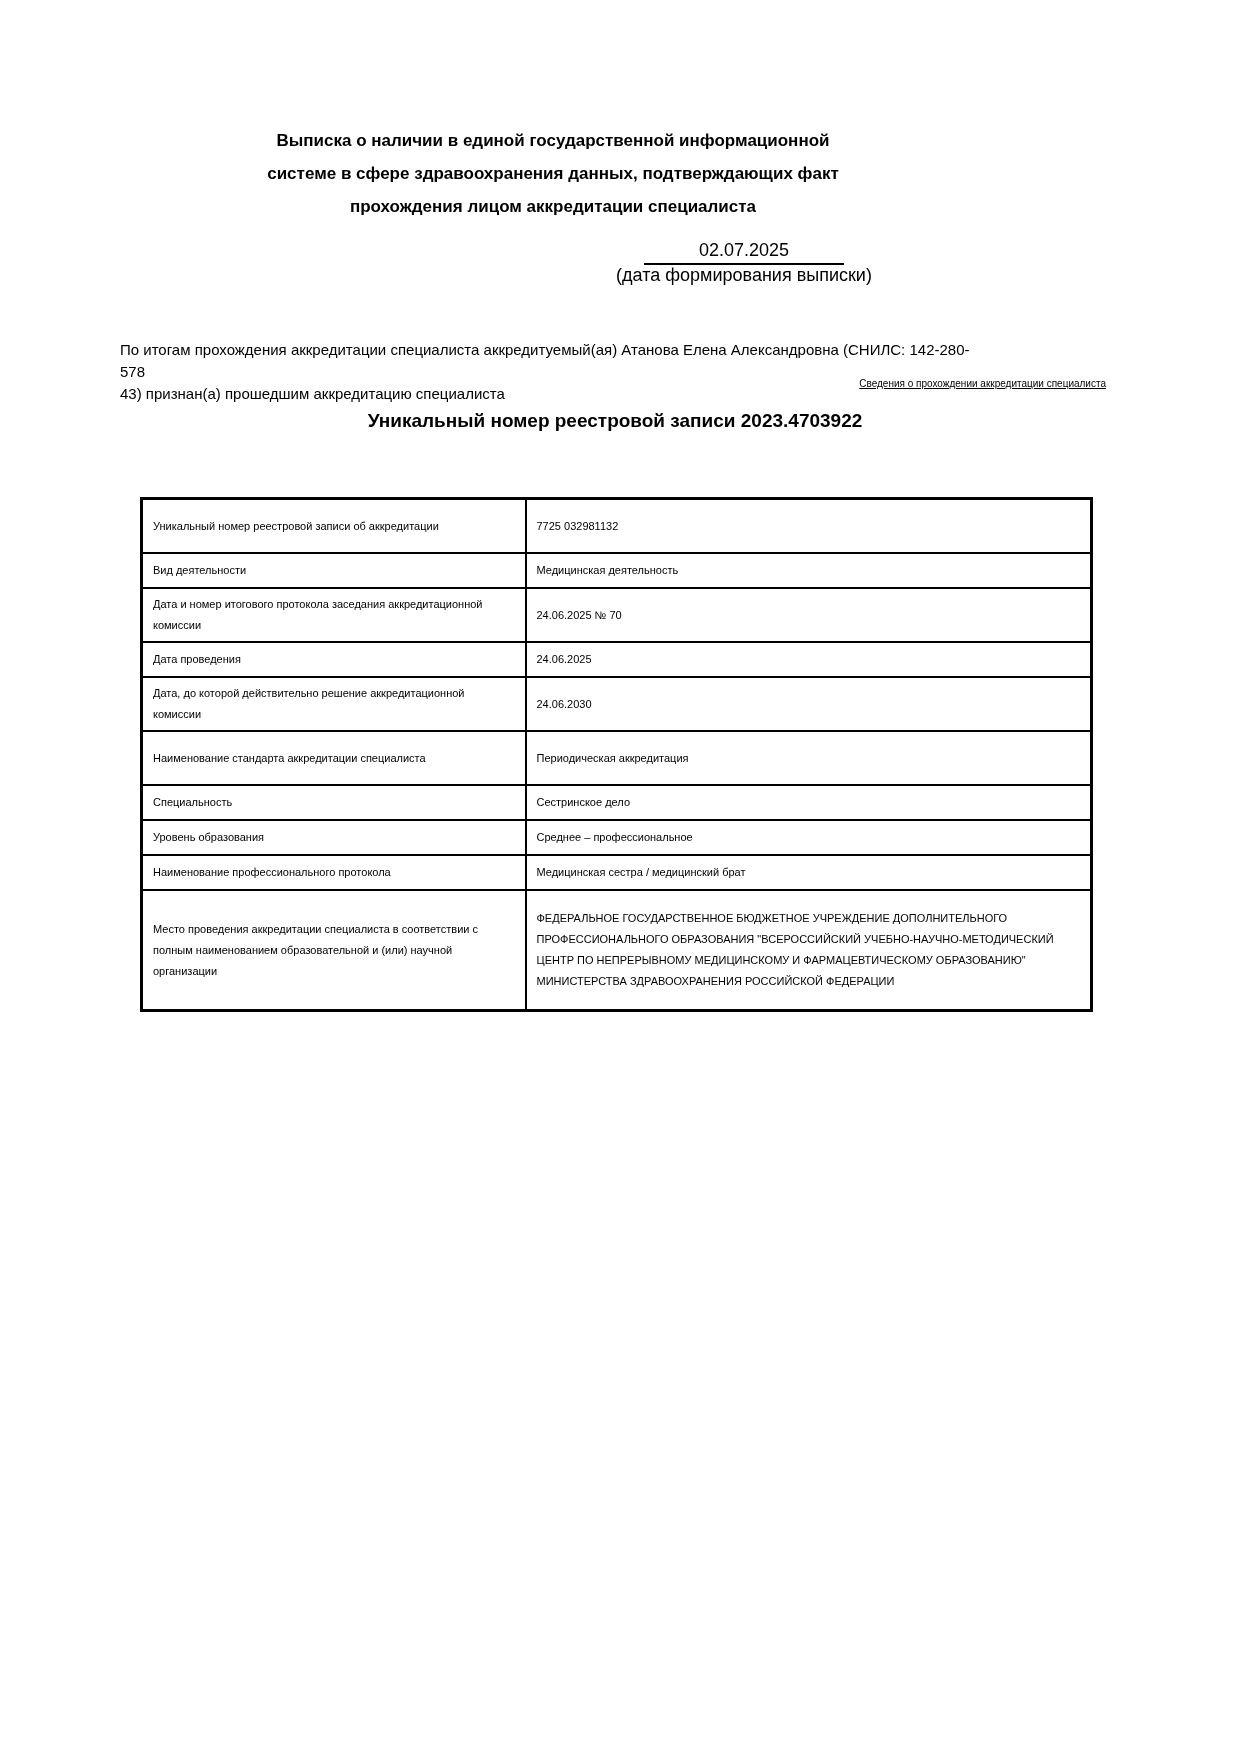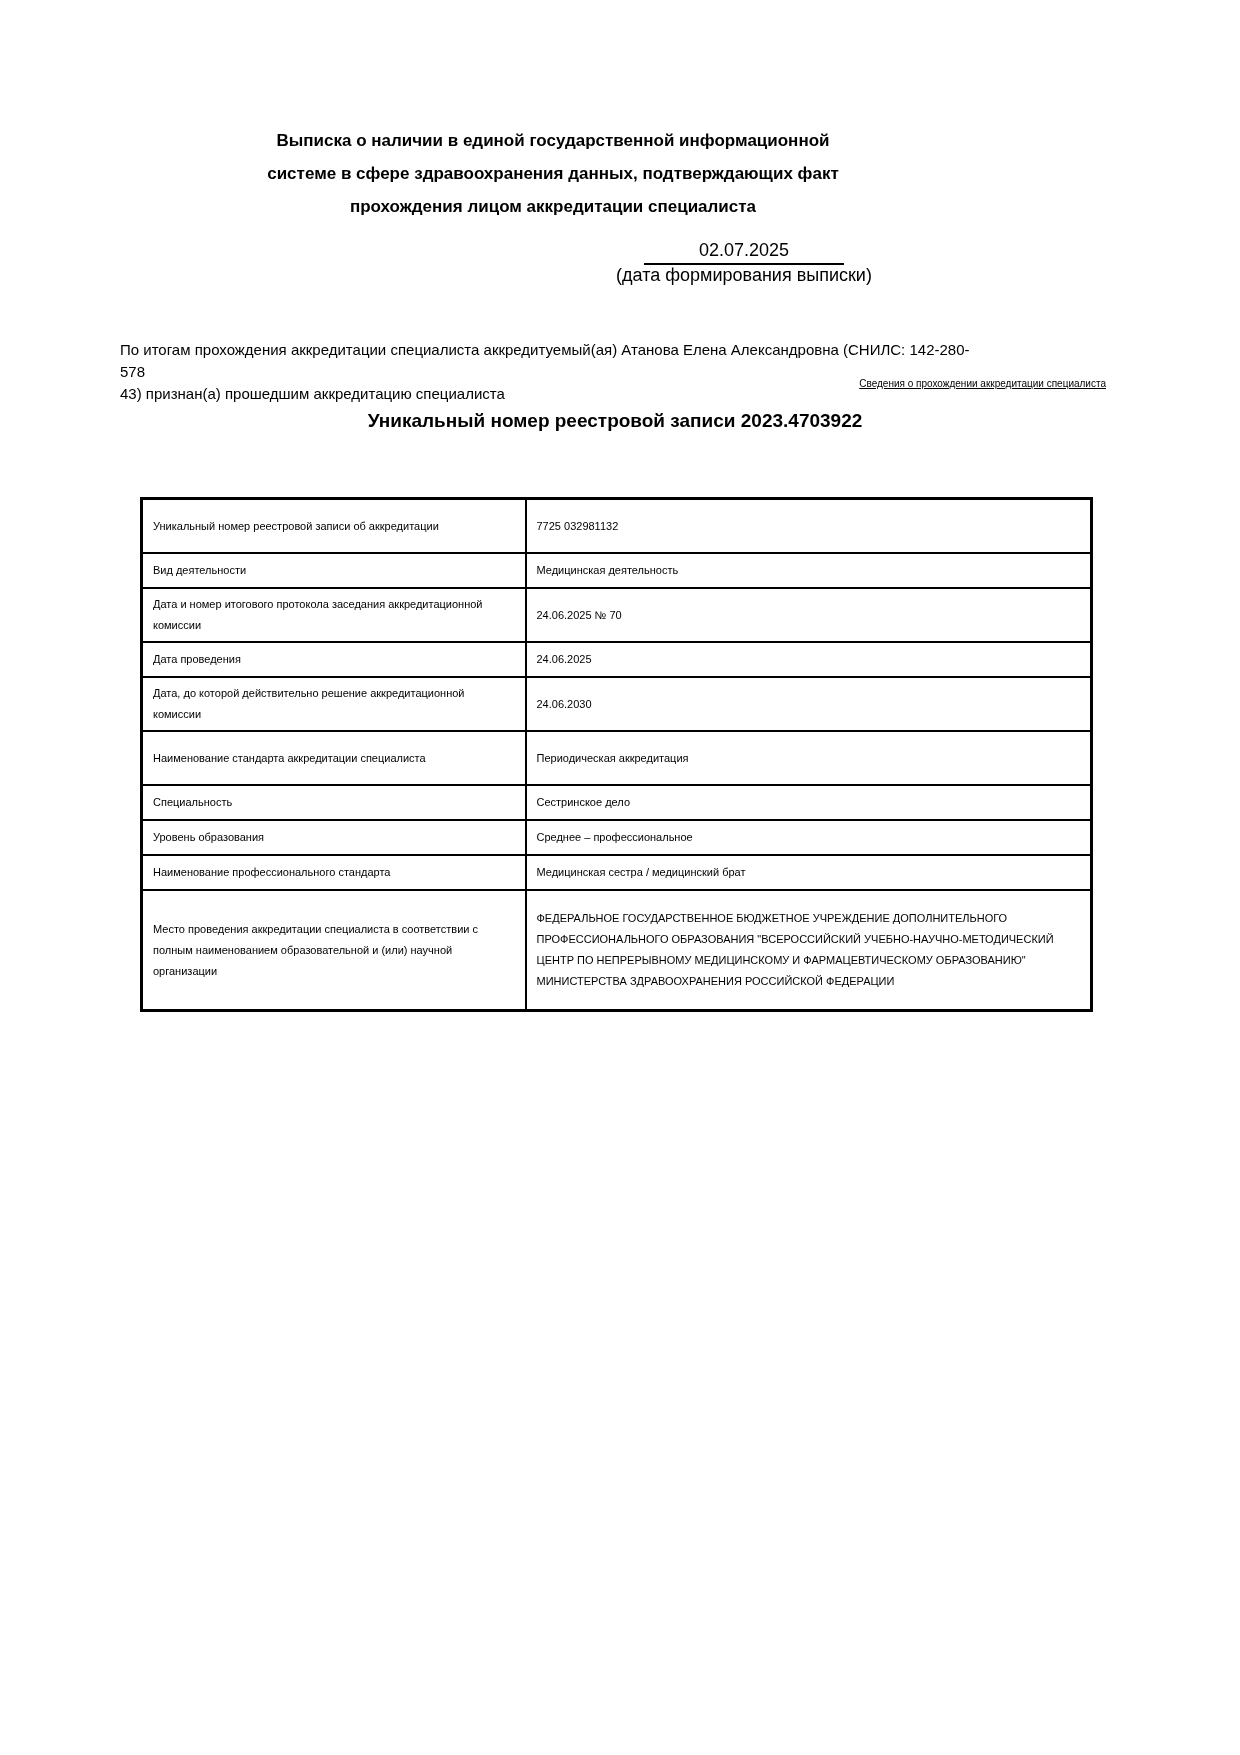--- a/index.html
+++ b/index.html
@@ -170,21 +170,21 @@
       </tr>
       <tr class="row-h-one">
         <td>Специальность</td>
         <td>Сестринское дело</td>
       </tr>
       <tr class="row-h-one">
         <td>Уровень образования</td>
         <td>Среднее – профессиональное</td>
       </tr>
       <tr class="row-h-one">
-        <td>Наименование профессионального стандарта</td>
+        <td>Наименование профессионального протокола</td>
         <td>Медицинская сестра / медицинский брат</td>
       </tr>
       <tr class="row-h-big">
         <td>Место проведения аккредитации специалиста в соответствии с полным наименованием образовательной и (или) научной организации</td>
         <td>ФЕДЕРАЛЬНОЕ ГОСУДАРСТВЕННОЕ БЮДЖЕТНОЕ УЧРЕЖДЕНИЕ ДОПОЛНИТЕЛЬНОГО ПРОФЕССИОНАЛЬНОГО ОБРАЗОВАНИЯ "ВСЕРОССИЙСКИЙ УЧЕБНО-НАУЧНО-МЕТОДИЧЕСКИЙ ЦЕНТР ПО НЕПРЕРЫВНОМУ МЕДИЦИНСКОМУ И ФАРМАЦЕВТИЧЕСКОМУ ОБРАЗОВАНИЮ" МИНИСТЕРСТВА ЗДРАВООХРАНЕНИЯ РОССИЙСКОЙ ФЕДЕРАЦИИ</td>
       </tr>
     </tbody>
   </table>
 
 </div>

